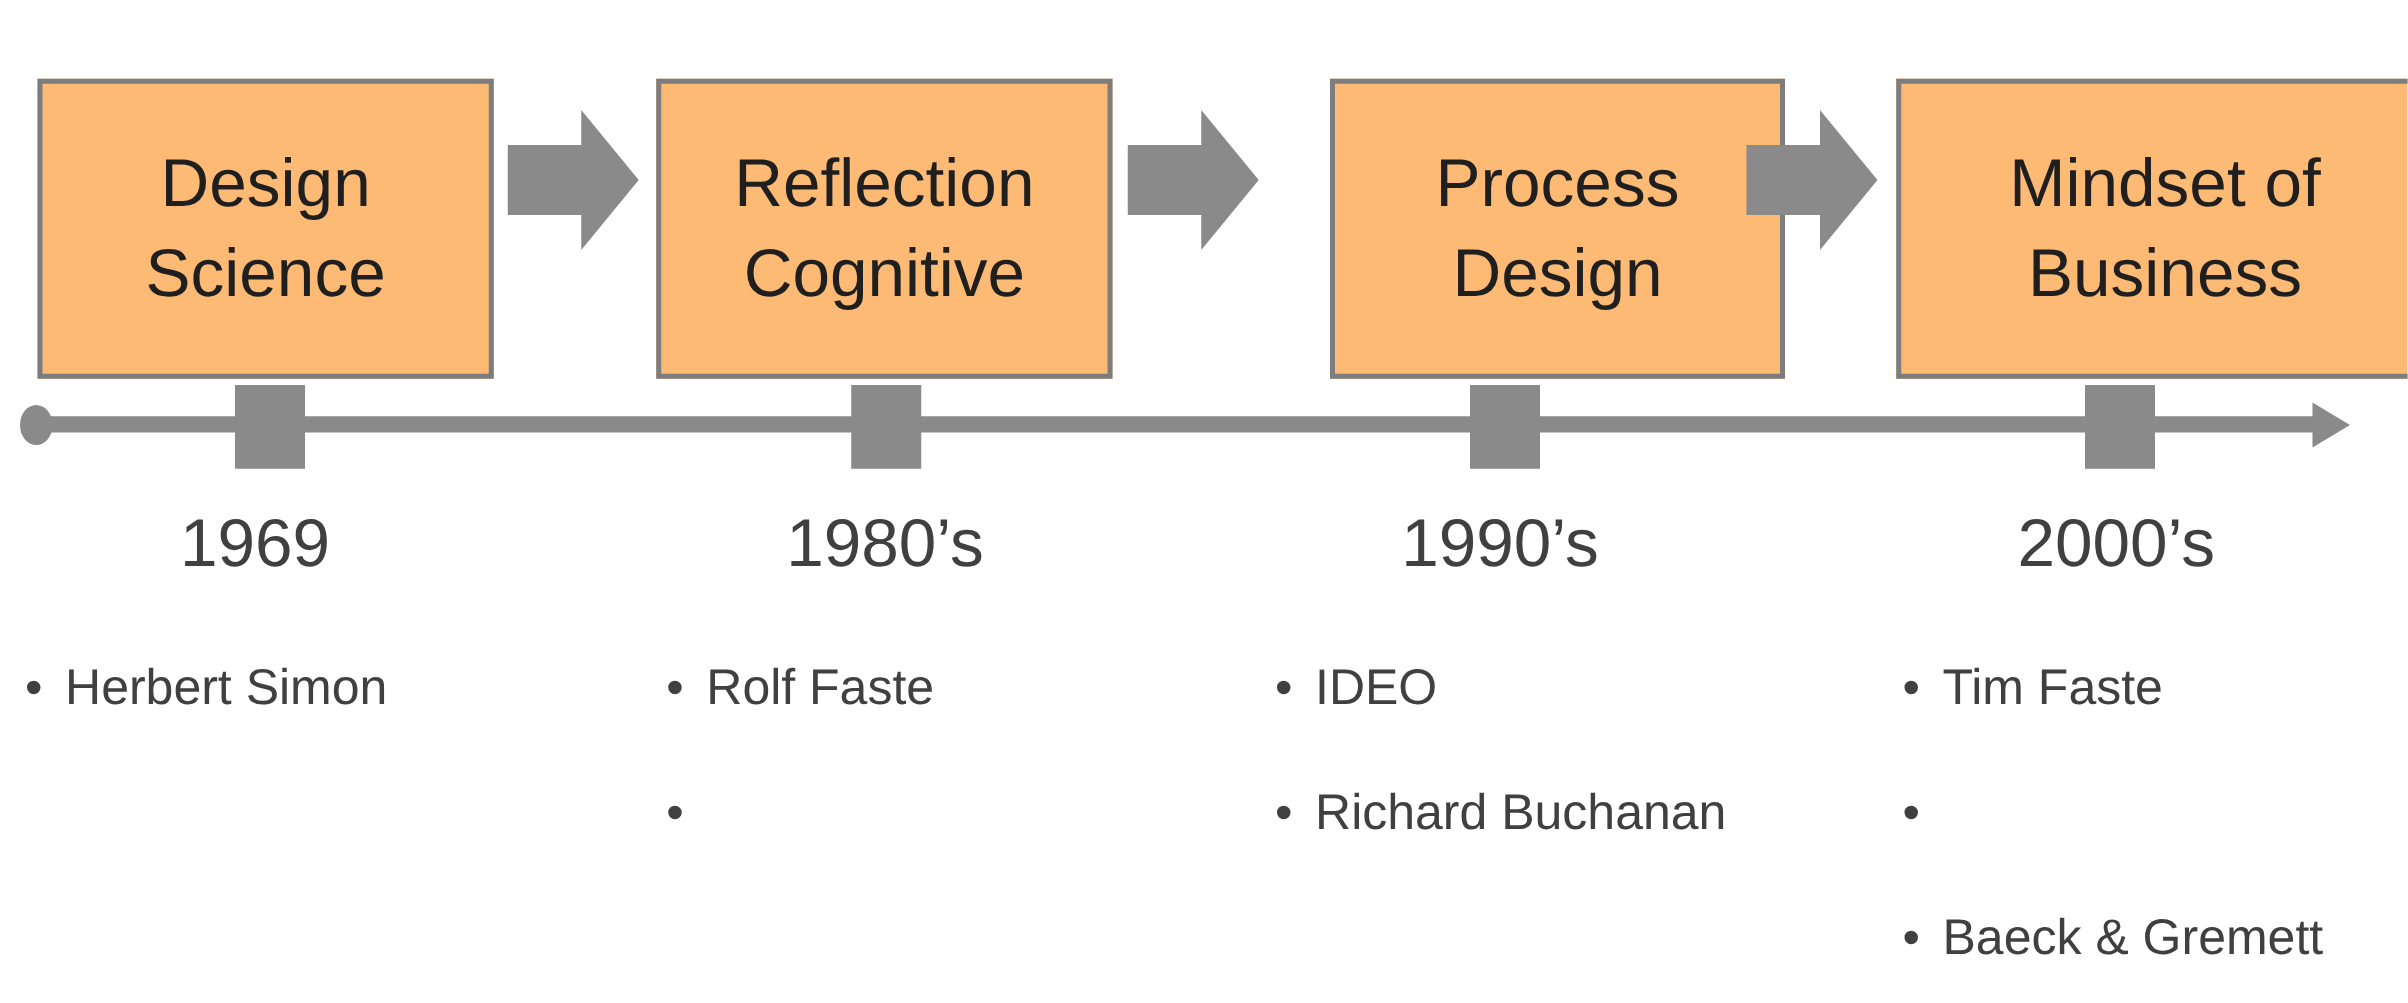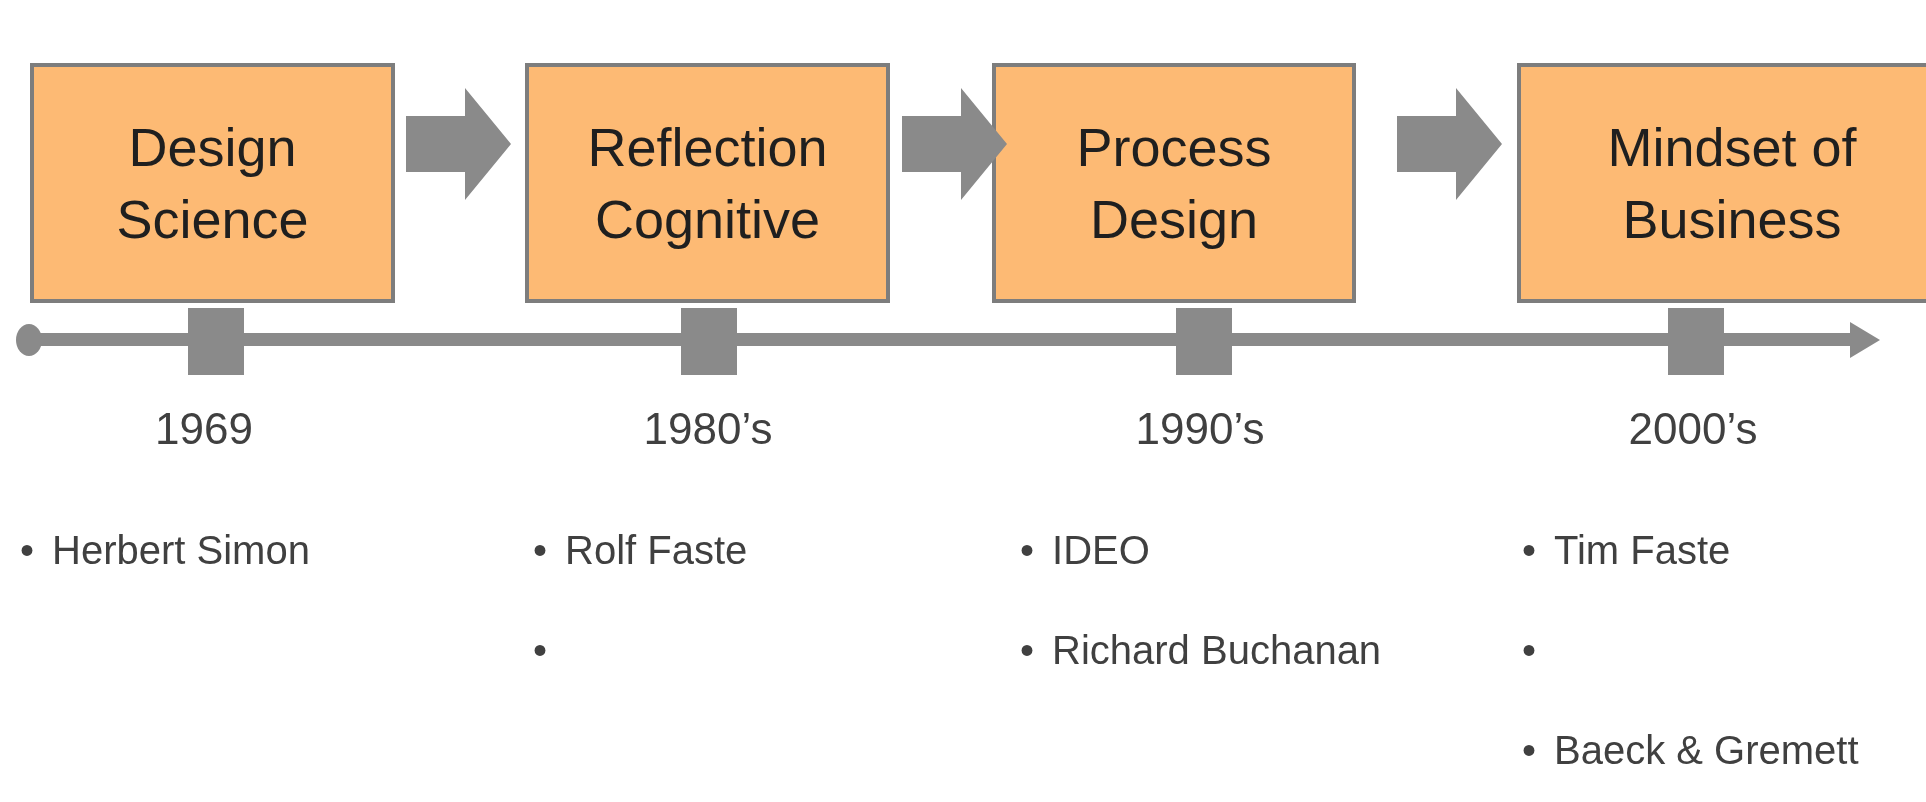--- a/index.html
+++ b/index.html
@@ -9,34 +9,34 @@
   }
   
   .stage-box{
     position:absolute;top:23px;height:240px;box-sizing:border-box;
     border:4px solid #7d7d7d;background:#fdba74;color:#1f1f1f;
     display:flex;flex-direction:column;justify-content:center;align-items:center;
     font-size:54px;line-height:72px;text-align:center;margin-top:40px;
   }
   .b0{left:30px;width:365px}
   .b1{left:525px;width:365px}
-  .b2{left:992px;width:364px}
+  .b2{left:1064px;width:364px}
   .b3{left:1517px;width:430px}
   
   .block-arrow{position:absolute;top:88px;width:105px;height:112px}
   .a0{left:406px}.a1{left:902px}.a2{left:1397px}
   
   .tl-line{position:absolute;left:19px;top:333px;width:1833px;height:13px;background:#8a8a8a}
   .tl-dot{position:absolute;left:16px;top:324px;width:26px;height:32px;border-radius:50%;background:#8a8a8a}
   .tl-head{position:absolute;left:1850px;top:322px;width:0;height:0;
     border-left:30px solid #8a8a8a;border-top:18px solid transparent;border-bottom:18px solid transparent}
   .tl-marker{position:absolute;top:308px;width:56px;height:67px;background:#8a8a8a}
   .m0{left:188px}.m1{left:681px}.m2{left:1176px}.m3{left:1668px}
   
-  .year{position:absolute;top:404px;width:240px;text-align:center;font-size:44px;color:#404040;white-space:nowrap}
+  .year{position:absolute;top:404px;width:240px;text-align:center;font-size:54px;color:#404040;white-space:nowrap}
   .y0{left:84px}.y1{left:588px}.y2{left:1080px}.y3{left:1573px}
   
   .people{position:absolute;top:524px;list-style:none;margin:0;padding:0}
   .p0{left:20px}.p1{left:533px}.p2{left:1020px}.p3{left:1522px}
   .people li{height:100px;display:flex;align-items:baseline;gap:18px;color:#404040;white-space:nowrap}
   .bullet{font-size:40px;line-height:52px}
   .name{font-size:40px;line-height:52px}
 </style>
 </head>
 <body>

